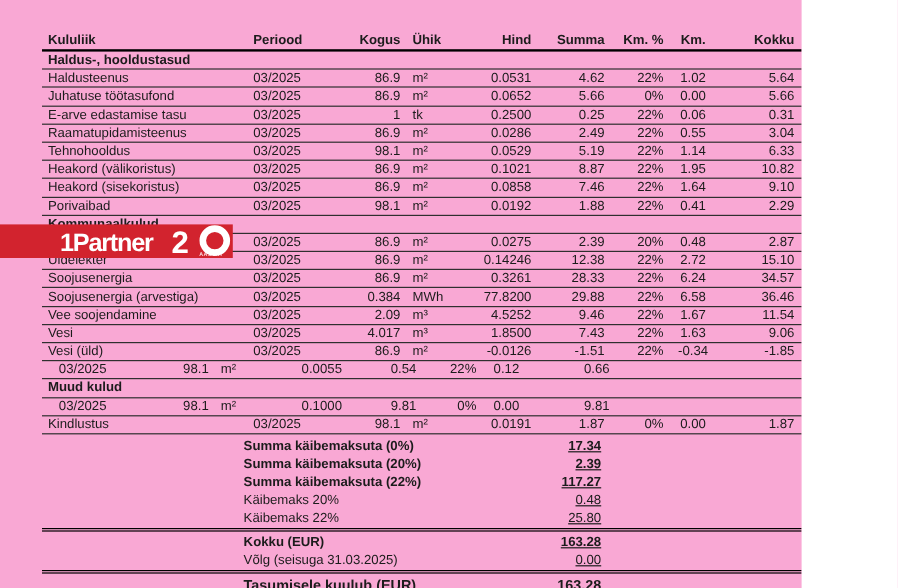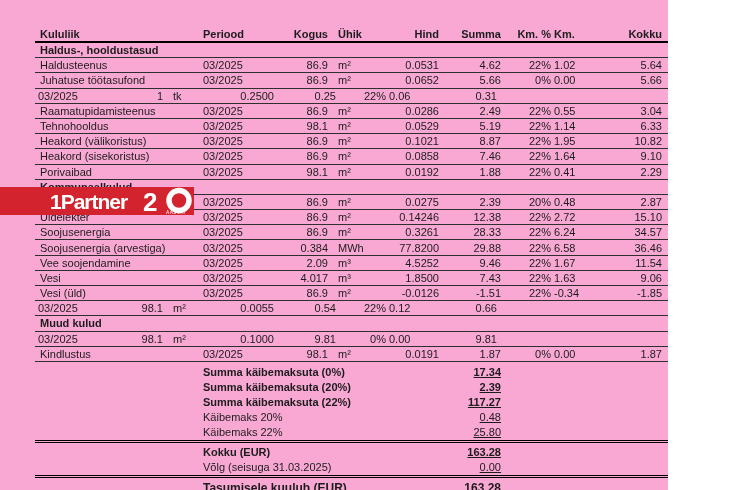--- a/index.html
+++ b/index.html
@@ -4,27 +4,27 @@
 <style>
   html,body{margin:0;padding:0;background:#fff;}
   .page{position:relative;width:668px;height:490px;background:#f9a8d4;overflow:hidden;
         font-family:"Liberation Sans",sans-serif;font-size:11px;color:#1c1c1c;}
   .table{position:absolute;left:35px;top:27px;width:633px;}
   .row{display:flex;height:15.2px;align-items:center;border-bottom:1px solid #2f2f2f;box-sizing:border-box;}
   .row.head{height:16px;font-weight:bold;border-bottom:2px solid #000;}
   .row.sec{font-weight:bold;justify-content:flex-end;}
   .c{box-sizing:border-box;white-space:nowrap;line-height:12px;}
   .c1{width:165px;padding-left:5px;}
-  .c2{width:78px;padding-left:3px;}
+  .c2{width:78px;padding-left:3px;margin-left:11px;}
   .c3{width:54px;text-align:right;padding-right:4px;}
   .c4{width:60px;padding-left:6px;}
   .c5{width:53px;text-align:right;padding-right:6px;}
   .c6{width:61px;text-align:right;padding-right:5px;}
   .c7{width:48px;text-align:right;padding-right:3px;}
-  .c8{width:46px;text-align:left;padding-right:2px;}
+  .c8{width:46px;text-align:center;padding-right:2px;}
   .c9{width:68px;text-align:right;padding-right:6px;}
   .summary{position:absolute;left:35px;top:364px;width:633px;}
   .srow{display:flex;height:15px;align-items:center;}
   .srow.b{font-weight:bold;}
   .srow.big{font-size:12px;height:17px;}
   .slabel{margin-left:168px;width:230px;white-space:nowrap;}
   .svalue{width:73px;text-align:right;padding-right:5px;box-sizing:border-box;text-decoration:underline;}
   .rule{height:1px;border-top:1.5px solid #000;border-bottom:1.5px solid #000;margin:1px 0;}
   .logo{position:absolute;left:0;top:186px;z-index:5;}
   .logo text{font-family:"Liberation Sans",sans-serif;font-weight:bold;}
@@ -74,20 +74,21 @@
           <div class="c c2">03/2025</div>
           <div class="c c3">86.9</div>
           <div class="c c4">m²</div>
           <div class="c c5">0.0652</div>
           <div class="c c6">5.66</div>
           <div class="c c7">0%</div>
           <div class="c c8">0.00</div>
           <div class="c c9">5.66</div>
         </div>
         <div class="row">
+          <div class="c c1">E-arve edastamise tasu</div>
           <div class="c c2">03/2025</div>
           <div class="c c3">1</div>
           <div class="c c4">tk</div>
           <div class="c c5">0.2500</div>
           <div class="c c6">0.25</div>
           <div class="c c7">22%</div>
           <div class="c c8">0.06</div>
           <div class="c c9">0.31</div>
         </div>
         <div class="row">

